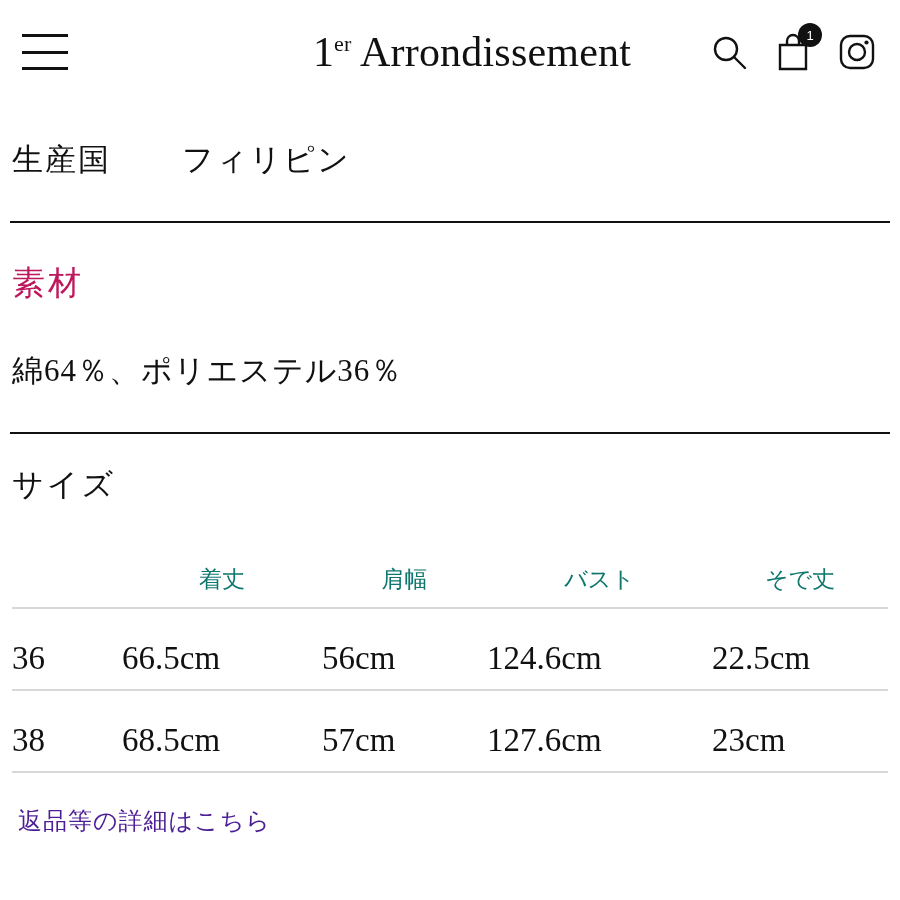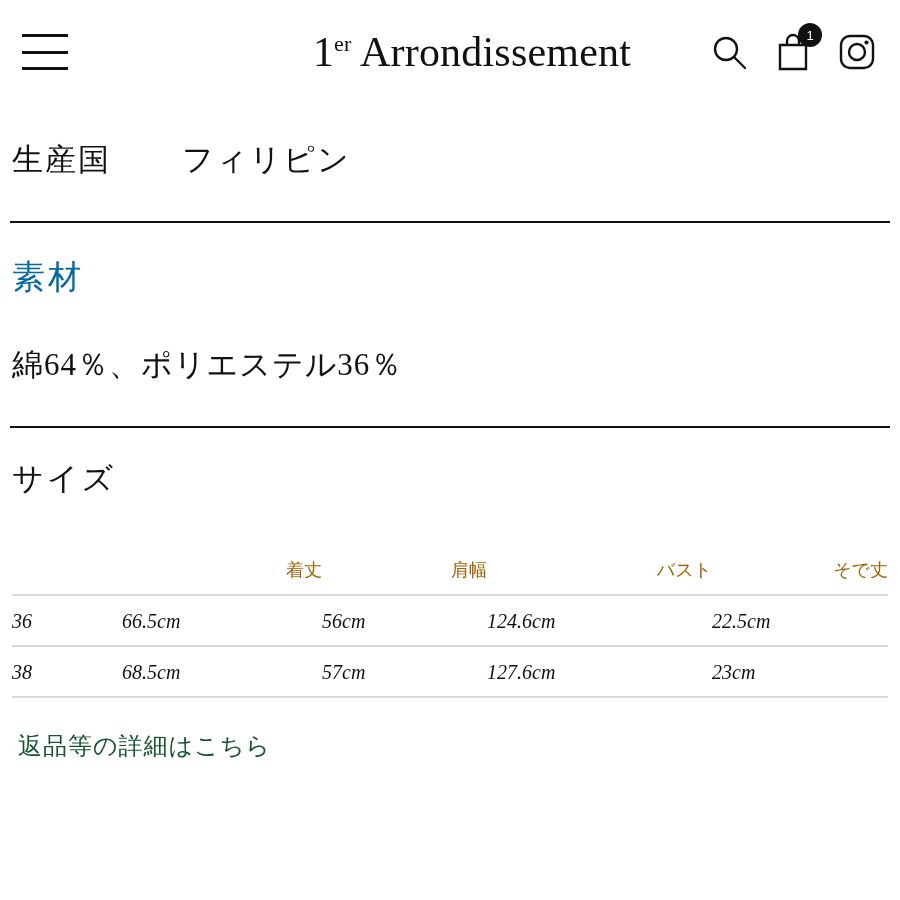--- a/index.html
+++ b/index.html
@@ -131,22 +131,22 @@
     border-top: 2px solid #111;
     margin: 26px 4px 0 4px;
   }
 
   .section {
     padding: 32px 6px 0 6px;
   }
   .section-title {
     font-size: 33px;
     letter-spacing: 3px;
-    color: #0369a1;
-    margin: 0 0 44px 0;
+    color: #be185d;
+    margin: 6px 0 44px 0;
     font-weight: normal;
   }
   .material-text {
     font-size: 31px;
     letter-spacing: 1px;
     color: #111;
     margin: 0 0 40px 0;
   }
 
   .size-section { padding: 30px 6px 0 6px; }
@@ -159,47 +159,46 @@
   }
 
   table.size-table {
     width: 100%;
     border-collapse: collapse;
     font-size: 25px;
     color: #111;
   }
   table.size-table th {
     font-weight: normal;
-    text-align: right;
+    text-align: center;
     padding: 0 0 12px 0;
-    font-size: 18px;
-    color: #a16207;
+    font-size: 23px;
+    color: #0f766e;
   }
   table.size-table td {
-    padding: 14px 0 12px 0;
-    font-size: 20px;
-    font-style: italic;
+    padding: 31px 0 12px 0;
+    font-size: 33px;
   }
   table.size-table tbody tr {
     border-top: 2px solid #d8d8d8;
   }
   table.size-table tbody tr:last-child {
     border-bottom: 2px solid #d8d8d8;
     margin-left: 12px;
   }
   .col-size { width: 110px; }
   .col-a { width: 200px; }
   .col-b { width: 165px; }
   .col-c { width: 225px; }
   .col-d { width: auto; }
 
   .footer-link {
     padding: 32px 6px 0 6px;
     font-size: 24px;
-    color: #14532d;
+    color: #4c1d95;
     letter-spacing: 1px;
     cursor: pointer;
     display: inline-block;
   }
 </style>
 </head>
 <body>
 
 <div class="page">
 

